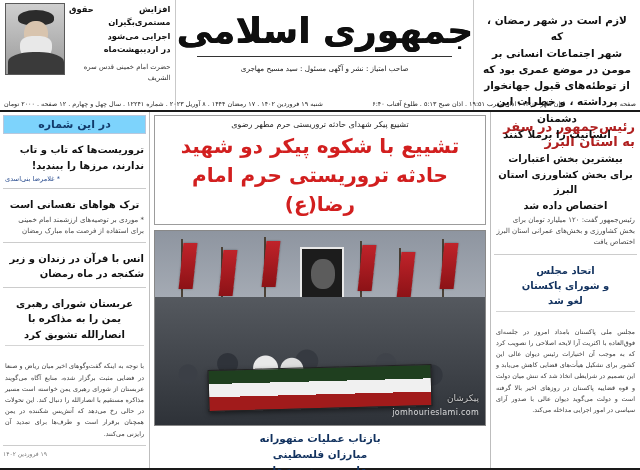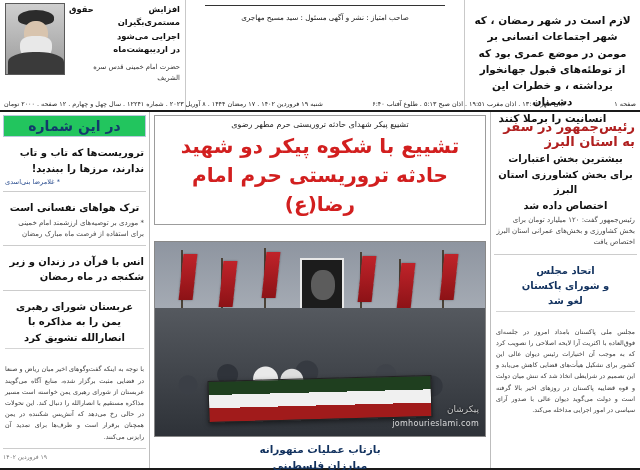--- a/index.html
+++ b/index.html
@@ -149,21 +149,21 @@
     line-height: 1.45;
     text-align: center;
     direction: rtl;
   }
   .lead-title .l2 { display: block; }
 
   .photo {
     position: relative;
     width: 100%;
     height: 196px;
-    margin-top: 16px;
+    margin-top: 5px;
     overflow: hidden;
     background: #5d6470;
     border: 1px solid #888;
   }
   .photo .sky {
     position: absolute; inset: 0;
     background: linear-gradient(#8e95a0 0%, #a7adb6 38%, #6f7680 60%, #4b515a 100%);
   }
   .photo .crowd {
     position: absolute; left: 0; right: 0; top: 34%; bottom: 0;
@@ -247,24 +247,24 @@
   }
   .byline {
     font-size: 6.6px; color: #2a4d8f; direction: rtl; text-align: left;
     margin-top: 2px;
   }
   .box-body {
     font-size: 6.4px; line-height: 1.75; color: #3a3a3a; text-align: justify;
     direction: rtl; margin-top: 15px;
   }
   .section-head {
-    background: #22c55e;
+    background: #7dd3fc;
     border: 1px solid #b9c8dd;
     color: #123a6b;
-    font-size: 14px;
+    font-size: 11px;
     font-weight: bold;
     text-align: center;
     padding: 2px 0;
     direction: rtl;
     margin-bottom: 4px;
   }
   .blue-title {
     font-size: 10px; font-weight: bold; color: #12325f; line-height: 1.5;
     text-align: center; direction: rtl;
   }
@@ -290,20 +290,21 @@
         <div>لازم است در شهر رمضان ، که</div>
         <div>شهر اجتماعات انسانی بر</div>
         <div>مومن در موضع عمری بود که</div>
         <div>از توطئه‌های قبول جهانخوار</div>
         <div>برداشته ، و خطرات این دشمنان</div>
         <div>انسانیت را برملا کنند</div>
       </div>
     </div>
 
     <div class="mh-center">
+      <div class="logo">جمهوری اسلامی</div>
       <div class="logo-rule"></div>
       <div class="logo-sub">صاحب امتیاز : نشر و آگهی مسئول : سید مسیح مهاجری</div>
     </div>
 
     <div class="mh-right">
       <div class="texts">
         <div class="mh-top-note">
           <div>افزایش حقوق مستمری‌بگیران</div>
           <div>اجرایی می‌شود</div>
           <div>در اردیبهشت‌ماه</div>

